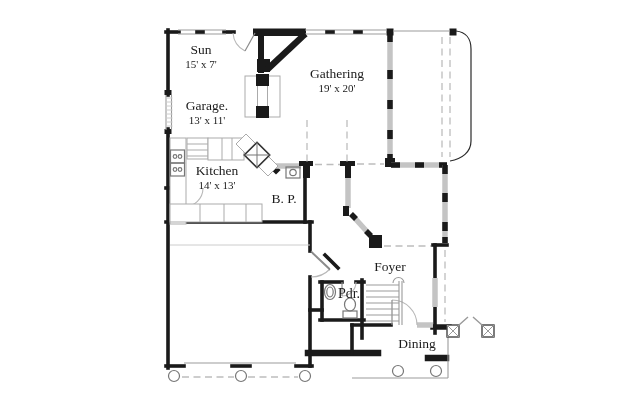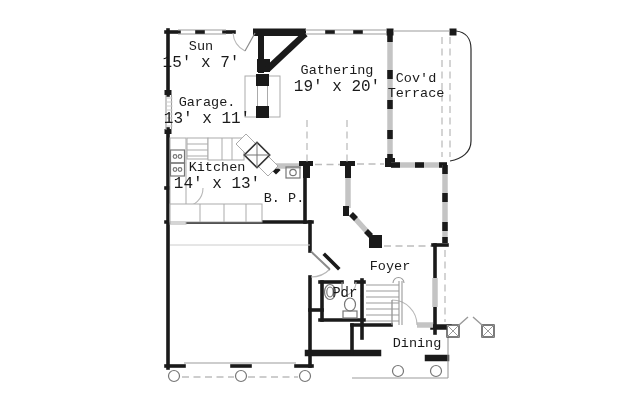--- a/index.html
+++ b/index.html
@@ -1,18 +1,18 @@
 <!DOCTYPE html>
 <html style="--background: #ffffff; --wall: #1a1a1a; --window-band: #c4c4c4; --thin-line: #9b9b9b; --dashed: #bdbdbd; --fixture: #777777; --text: #1a1a1a;"><head>
 <meta charset="utf-8">
 <style>
   html,body{margin:0;padding:0;background:#fff;}
   .stage{
     position:relative;width:620px;height:415px;background:var(--background,#fff);
-    font-family:Liberation Mono, monospace;overflow:hidden;
+    font-family:Liberation Serif, serif;overflow:hidden;
   }
   .stage svg{position:absolute;left:0;top:0;}
   
   .w{stroke:var(--wall,#1a1a1a);fill:none;stroke-width:3.6;stroke-linecap:square}
   .w5{stroke-width:5.5}
   .w6{stroke-width:6.5}
   .blk{fill:var(--wall,#1a1a1a);stroke:none}
   .gband{stroke:var(--window-band,#c4c4c4);fill:none;stroke-width:5.5;stroke-linecap:butt}
   .gseg{stroke:var(--wall,#1a1a1a);fill:none;stroke-width:5.5;stroke-linecap:butt}
   .thin{stroke:var(--thin-line,#9b9b9b);fill:none;stroke-width:1.1}
@@ -24,21 +24,21 @@
   .fixn{stroke:var(--fixture,#777);fill:none;stroke-width:1.2}
   .fur{stroke:#ababab;fill:#fff;stroke-width:1}
   .furl{stroke:#ababab;fill:none;stroke-width:1}
   .tb{stroke:#2a2a2a;fill:none;stroke-width:1.2}
   
   .room-label{
     position:absolute;transform:translate(-50%,-50%);text-align:center;
     color:var(--text,#1a1a1a);line-height:1.1;white-space:nowrap;
   }
   .rn{display:block;font-size:13.5px}
-  .rd{display:block;font-size:16px}
+  .rd{display:block;font-size:11px}
 </style>
 </head>
 <body>
 
 <div class="stage">
 
   <svg width="620" height="415" viewBox="0 0 620 415">
 
     <g>
       <path class="w" d="M168,30 L168,95"></path>
@@ -262,24 +262,20 @@
   <div class="room-label" style="left:201px;top:56px">
     <span class="rn">Sun</span>
     <span class="rd">15' x 7'</span>
   </div>
 
   <div class="room-label" style="left:337px;top:80px">
     <span class="rn">Gathering</span>
     <span class="rd">19' x 20'</span>
   </div>
 
-  <div class="room-label" style="left:416px;top:87px">
-    <span class="rn">Cov'd</span>
-    <span class="rn">Terrace</span>
-  </div>
 
   <div class="room-label" style="left:207px;top:112px">
     <span class="rn">Garage.</span>
     <span class="rd">13' x 11'</span>
   </div>
 
   <div class="room-label" style="left:217px;top:177px">
     <span class="rn">Kitchen</span>
     <span class="rd">14' x 13'</span>
   </div>

